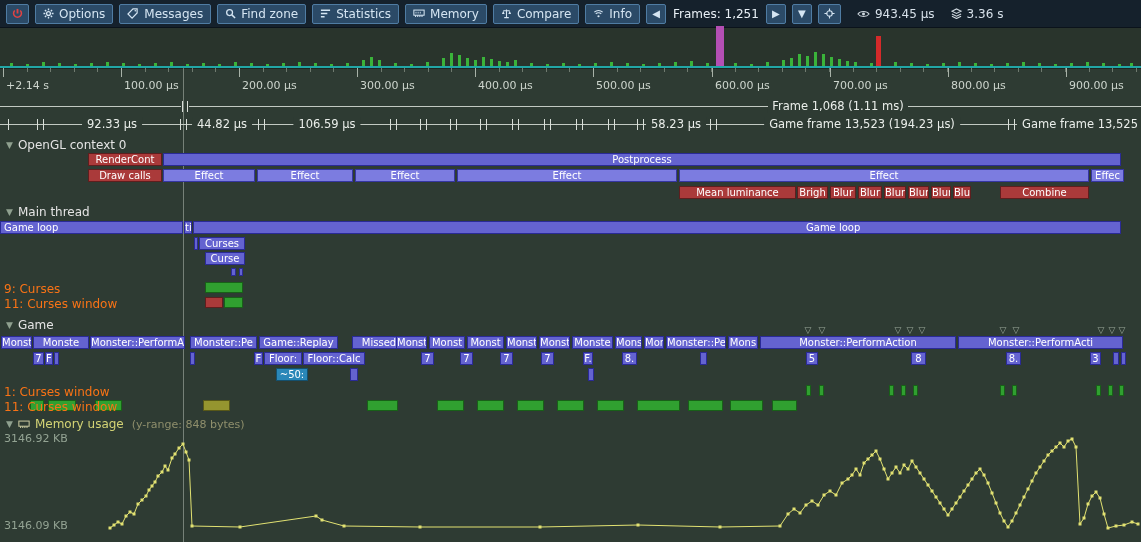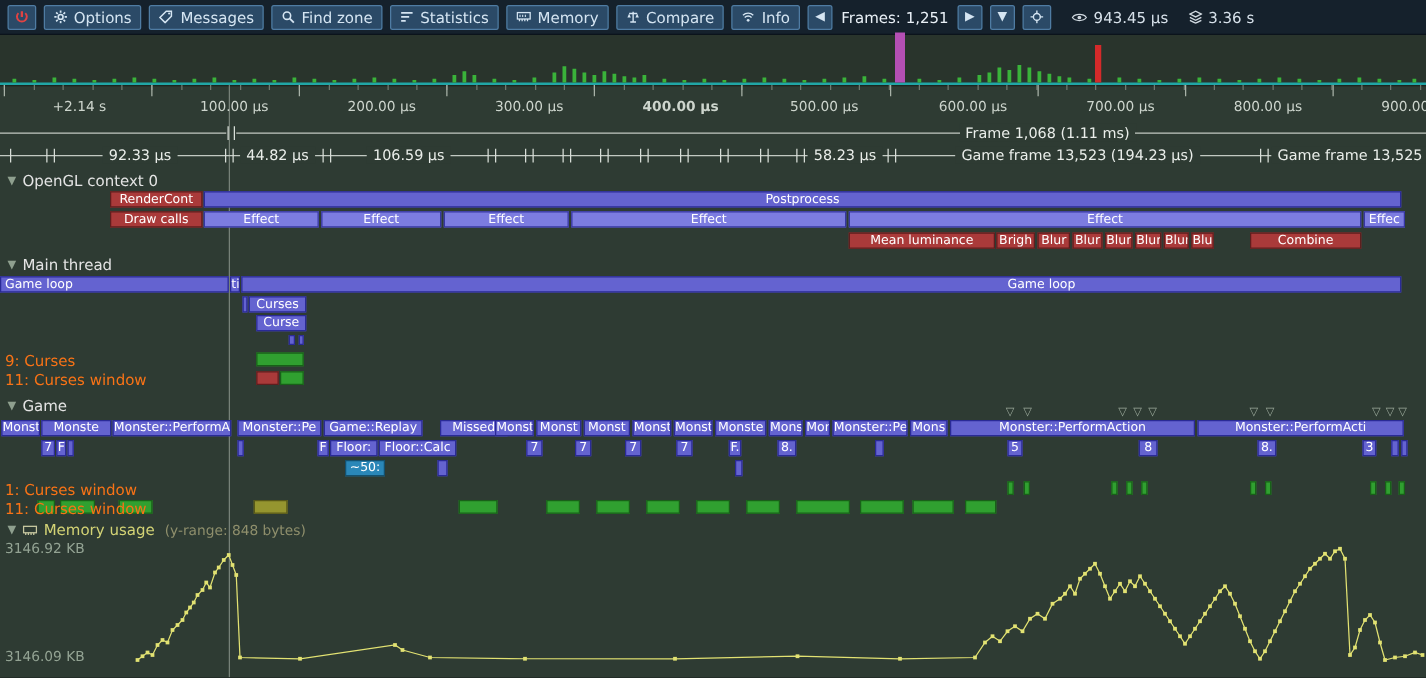--- a/index.html
+++ b/index.html
@@ -19,21 +19,21 @@
   .hbar{position:absolute;bottom:2px;}
   .hg{background:#3ab33a;}
   .hm{background:#b44fb4;}
   .hr{background:#d42a2a;}
 
   
   .ruler{position:absolute;top:68px;left:0;width:100%;height:28px;}
   .rtick{position:absolute;top:0;width:1px;}
   .rtick.minor{height:4px;background:#6f7a6f;}
   .rtick.major{height:9px;background:#a8b2a8;}
-  .rlabel{position:absolute;top:11px;font-size:11px;color:#cdd5cd;white-space:nowrap;margin-left:36px;}
+  .rlabel{position:absolute;top:11px;font-size:11px;color:#cdd5cd;white-space:nowrap;}
 
   
   .frow{position:absolute;left:0;width:100%;height:16px;text-align:right;}
   .fline{position:absolute;top:8px;height:1px;background:#c2c9c2;}
   .fullline{position:absolute;top:8px;left:0;width:100%;height:1px;background:#c2c9c2;}
   .tick{position:absolute;top:3px;width:1px;height:11px;background:#d8ded8;}
   .flabel{position:absolute;top:1px;transform:translateX(-50%);font-size:11.5px;color:#eaeeea;background:#2e3b33;padding:0 5px;white-space:nowrap;}
 
   .vline{position:absolute;left:183px;top:68px;width:1px;height:474px;background:rgba(190,200,190,.5);}
 
@@ -302,21 +302,21 @@
       <div class="rtick minor" style="left: 1135.8px;"></div>
       <div class="rtick major" style="left: 3px;"></div>
       <span class="rlabel" style="left: 6px;">+2.14 s</span>
       <div class="rtick major" style="left: 121px;"></div>
       <span class="rlabel" style="left: 124px;">100.00 μs</span>
       <div class="rtick major" style="left: 239px;"></div>
       <span class="rlabel" style="left: 242px;">200.00 μs</span>
       <div class="rtick major" style="left: 357px;"></div>
       <span class="rlabel" style="left: 360px;">300.00 μs</span>
       <div class="rtick major" style="left: 475px;"></div>
-      <span class="rlabel" style="left: 478px; font-weight: bold;">400.00 μs</span>
+      <span class="rlabel" style="left: 478px;">400.00 μs</span>
       <div class="rtick major" style="left: 593px;"></div>
       <span class="rlabel" style="left: 596px;">500.00 μs</span>
       <div class="rtick major" style="left: 712px;"></div>
       <span class="rlabel" style="left: 715px; text-align: center;">600.00 μs</span>
       <div class="rtick major" style="left: 830px;"></div>
       <span class="rlabel" style="left: 833px;">700.00 μs</span>
       <div class="rtick major" style="left: 948px;"></div>
       <span class="rlabel" style="left: 951px;">800.00 μs</span>
       <div class="rtick major" style="left: 1066px;"></div>
       <span class="rlabel" style="left: 1069px;">900.00 μs</span>

